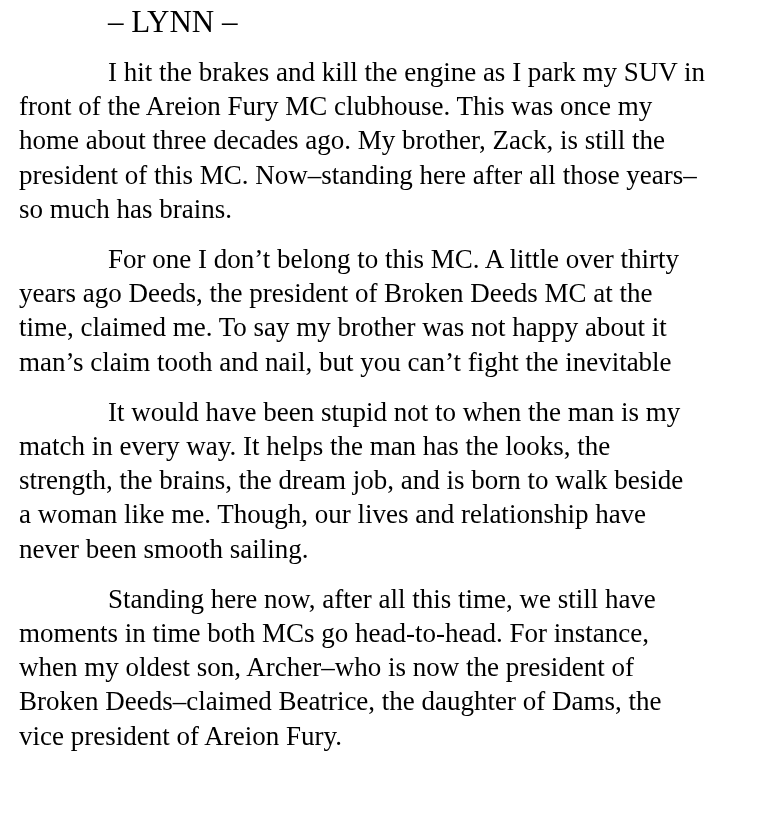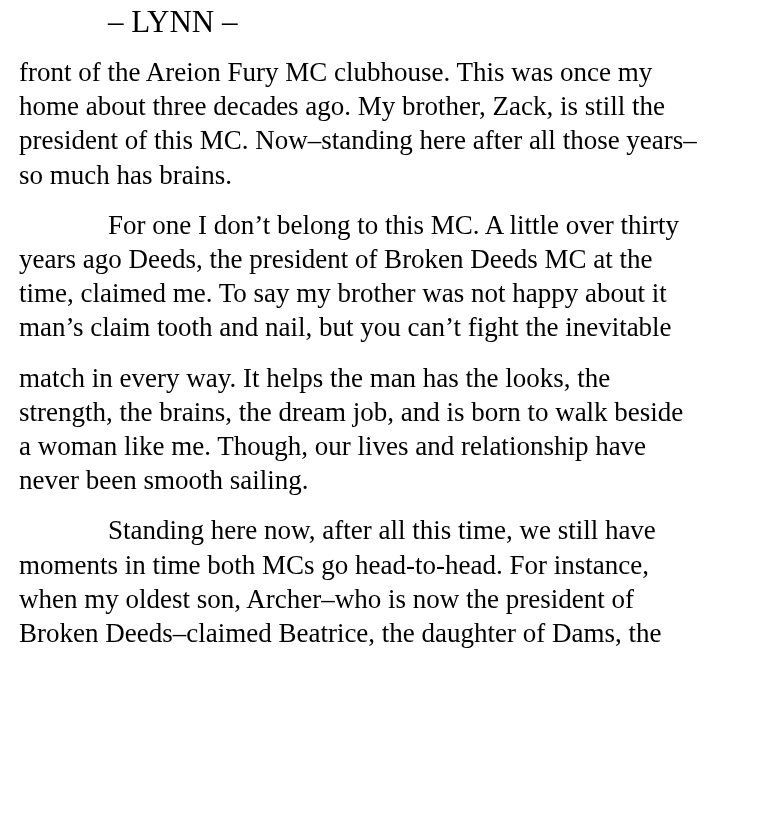--- a/index.html
+++ b/index.html
@@ -25,39 +25,42 @@
     .para .line.first { text-indent: 89px; }
     .para .line.rest { text-indent: 0; }
   </style>
 </head>
 <body>
 
 <div class="page">
   <h1 class="chapter-heading">– LYNN –</h1>
 
   <p class="para" style="text-indent:0">
+    <span class="line first">I hit the brakes and kill the engine as I park my SUV in</span>
     <span class="line rest">front of the Areion Fury MC clubhouse. This was once my</span>
     <span class="line rest">home about three decades ago. My brother, Zack, is still the</span>
     <span class="line rest">president of this MC. Now–standing here after all those years–</span>
     <span class="line rest">so much has brains.</span>
   </p>
 
   <p class="para" style="text-indent:0">
     <span class="line first">For one I don’t belong to this MC. A little over thirty</span>
     <span class="line rest">years ago Deeds, the president of Broken Deeds MC at the</span>
     <span class="line rest">time, claimed me. To say my brother was not happy about it</span>
     <span class="line rest">man’s claim tooth and nail, but you can’t fight the inevitable</span>
   </p>
 
   <p class="para" style="text-indent:0">
+    <span class="line first">It would have been stupid not to when the man is my</span>
     <span class="line rest">match in every way. It helps the man has the looks, the</span>
     <span class="line rest">strength, the brains, the dream job, and is born to walk beside</span>
     <span class="line rest">a woman like me. Though, our lives and relationship have</span>
     <span class="line rest">never been smooth sailing.</span>
   </p>
 
   <p class="para" style="text-indent:0">
     <span class="line first">Standing here now, after all this time, we still have</span>
     <span class="line rest">moments in time both MCs go head-to-head. For instance,</span>
     <span class="line rest">when my oldest son, Archer–who is now the president of</span>
     <span class="line rest">Broken Deeds–claimed Beatrice, the daughter of Dams, the</span>
+    <span class="line rest">vice president of Areion Fury.</span>
   </p>
 </div>
 
 </body></html>

